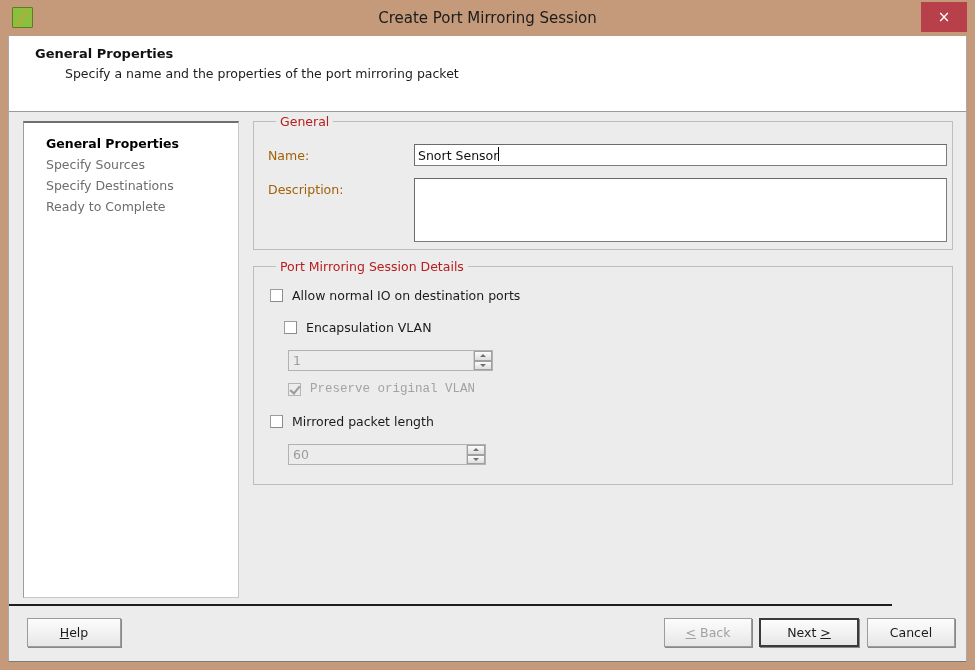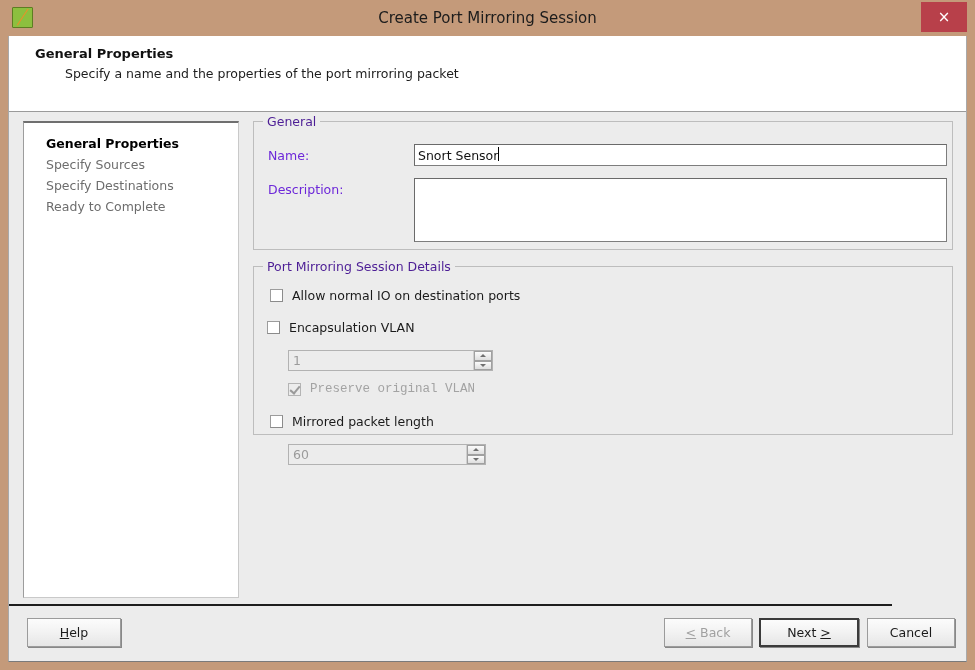--- a/index.html
+++ b/index.html
@@ -143,34 +143,34 @@
   }
   .groupbox {
     position: relative;
     border: 1px solid #bdbdbd;
     background: transparent;
     box-sizing: border-box;
   }
   .groupbox > .gb-title {
     position: absolute;
     top: -8px;
-    left: 9px;
+    left: 22px;
     background: #ececec;
     padding: 0 4px;
     font-size: 12.5px;
-    color: #4c1d95;
+    color: #b91c1c;
     white-space: nowrap;
   }
   #gb-general { height: 129px; }
-  #gb-details { margin-top: 16px; height: 169px; }
+  #gb-details { margin-top: 16px; height: 219px; }
 
   .field-label {
     position: absolute;
     font-size: 12.5px;
-    color: #6d28d9;
+    color: #a16207;
   }
   .textinput {
     position: absolute;
     box-sizing: border-box;
     background: #ffffff;
     border: 1px solid #7d7d7d;
     border-top-color: #6a6a6a;
     border-left-color: #6a6a6a;
     font-size: 12.5px;
     color: #111111;
@@ -348,21 +348,21 @@
         </div>
 
       <div class="groupbox" id="gb-details">
         <div class="gb-title">Port Mirroring Session Details</div>
 
         <div class="cb-row" style="left:16px; top:21px;">
           <span class="cb"></span>
           <span class="cb-label">Allow normal IO on destination ports</span>
         </div>
 
-        <div class="cb-row" style="left:13px; top:53px;">
+        <div class="cb-row" style="left:30px; top:53px;">
           <span class="cb"></span>
           <span class="cb-label">Encapsulation VLAN</span>
         </div>
 
         <div class="spinner" style="left:34px; top:83px;">
           <input class="sp-value" type="text" readonly="" value="1" style="">
           <span class="sp-buttons">
             <span class="sp-btn up">
                 <span class="tri"></span>
               </span>

